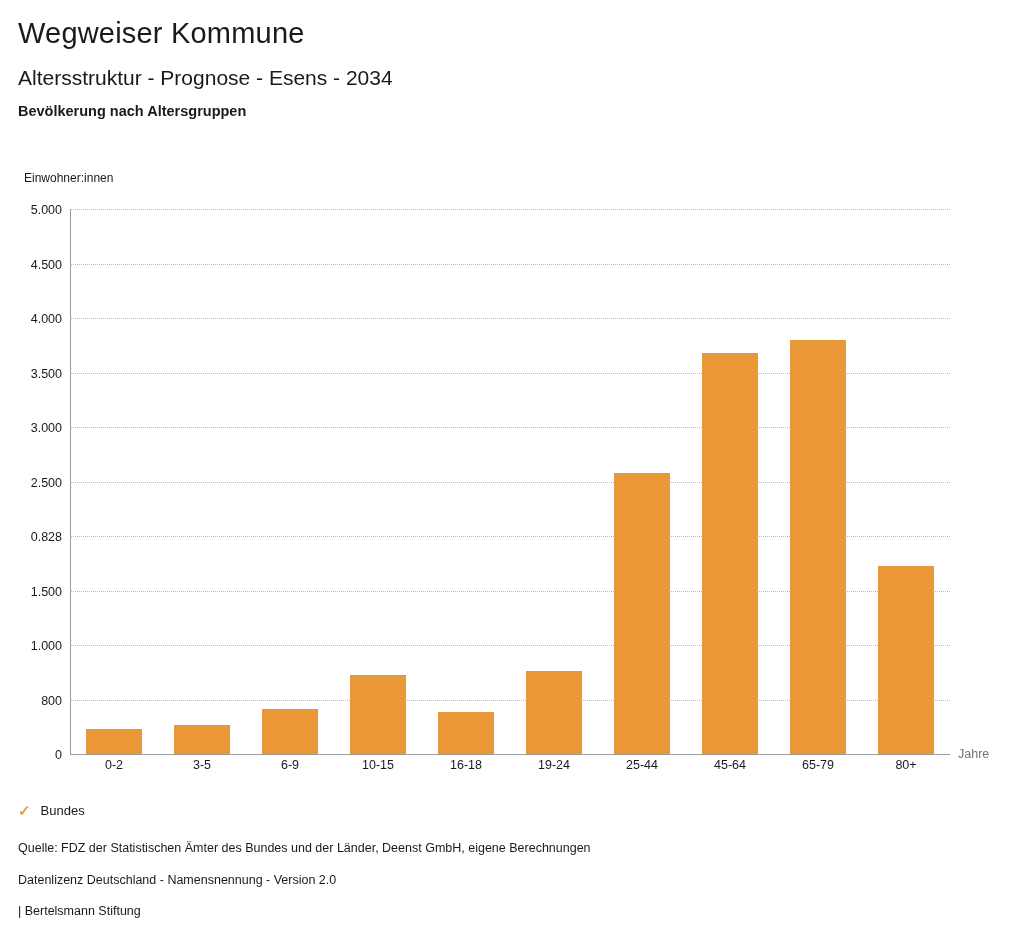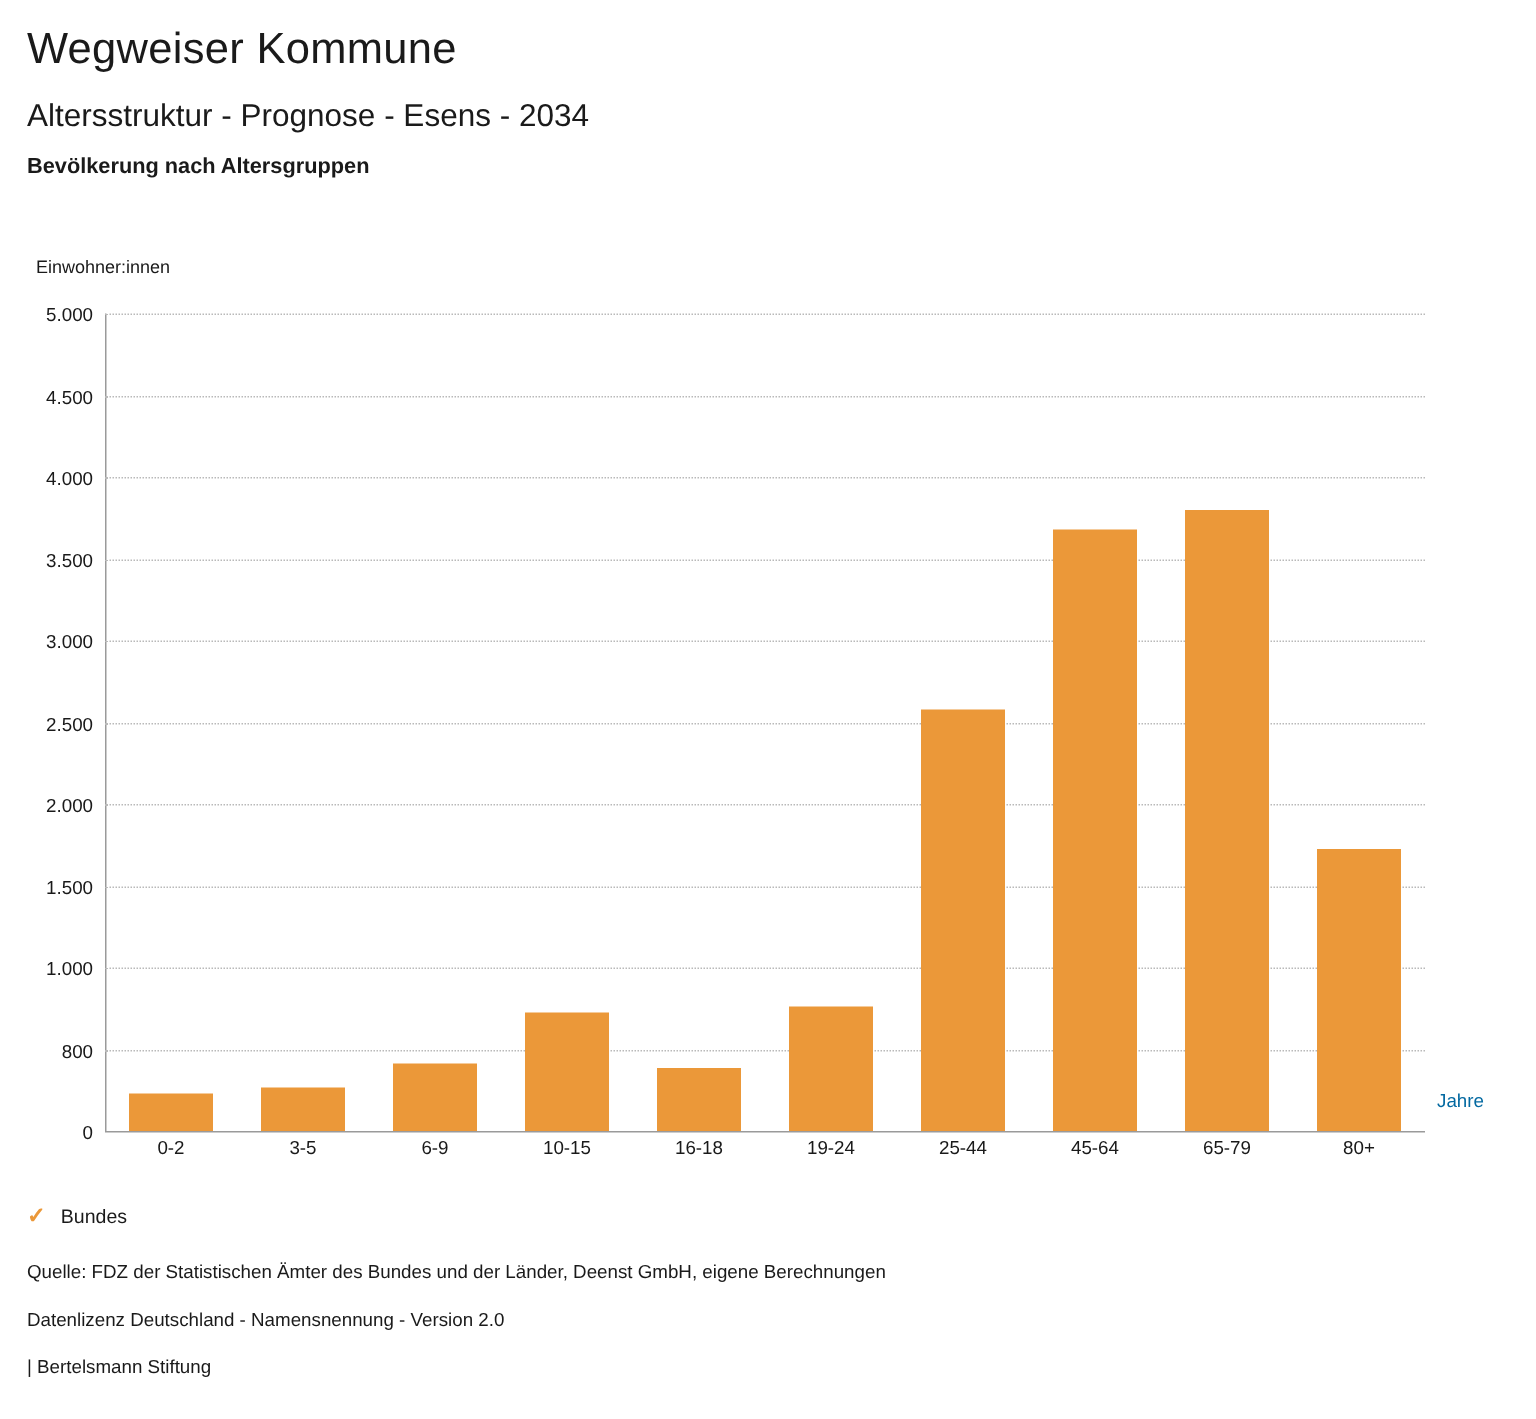--- a/index.html
+++ b/index.html
@@ -130,23 +130,23 @@
     top: 549px;
     left: 50%;
     transform: translateX(-50%);
     font-size: 12.5px;
     color: #1a1a1a;
     white-space: nowrap;
   }
   .x-axis-unit {
     position: absolute;
     left: 888px;
-    top: 518px;
-    font-size: 12.5px;
-    color: #0369a1;
+    top: 538px;
+    font-size: 12.5px;
+    color: #737373;
   }
 
   .legend {
     position: absolute;
     left: 18px;
     top: 803px;
     display: flex;
     align-items: center;
     gap: 10px;
     font-size: 13px;
@@ -194,21 +194,21 @@
             <div class="gridline" style="top: 490.5px;">
               <span class="ytick">800</span>
             </div>
             <div class="gridline" style="top: 436px;">
               <span class="ytick">1.000</span>
             </div>
             <div class="gridline" style="top: 381.5px;">
               <span class="ytick">1.500</span>
             </div>
             <div class="gridline" style="top: 327px;">
-              <span class="ytick">2.000</span>
+              <span class="ytick">0.828</span>
             </div>
             <div class="gridline" style="top: 272.5px; text-align: center;">
               <span class="ytick">2.500</span>
             </div>
             <div class="gridline" style="top: 218px;">
               <span class="ytick">3.000</span>
             </div>
             <div class="gridline" style="top: 163.5px;">
               <span class="ytick">3.500</span>
             </div>

